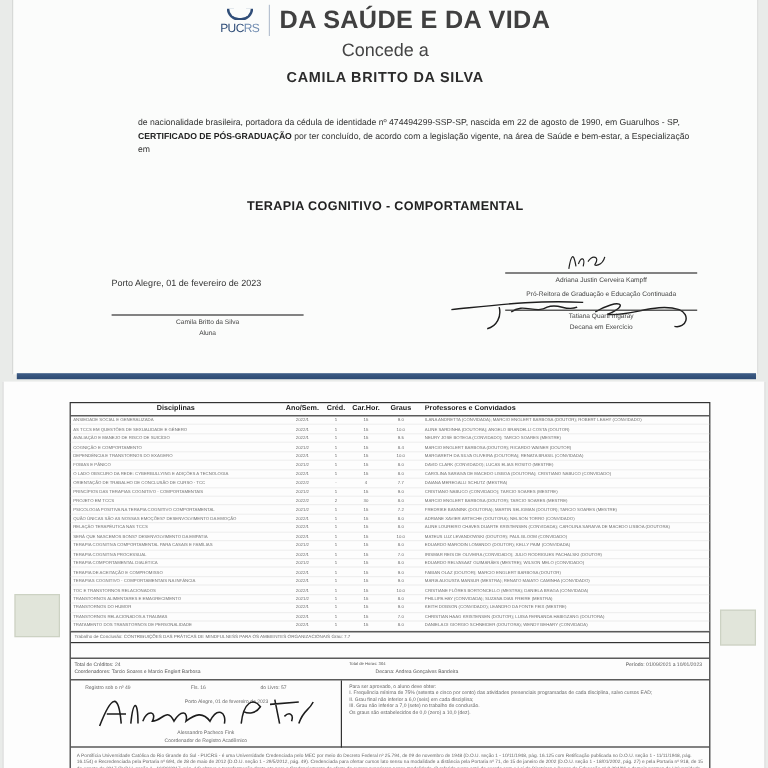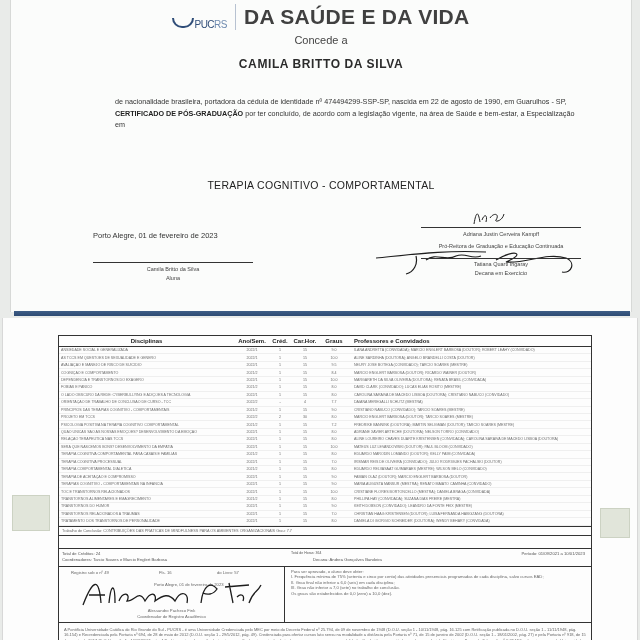--- a/index.html
+++ b/index.html
@@ -9,32 +9,32 @@
   
   .cert {
     position: absolute; left: 10px; top: 0; width: 622px; height: 312px;
     background: #fbfcfb; border-left: 1px solid #d7d9d7; border-right: 1px solid #d7d9d7;
   }
   .cert-bottom-bar {
     position: absolute; left: 14px; top: 311px; width: 616px; height: 5px;
     background: linear-gradient(to bottom, #3e5d86, #2d4a73);
   }
   .logo-row { position: absolute; left: 0; right: 0; top: 0; height: 30px; display: flex; justify-content: center; align-items: flex-end; }
-  .pucrs-block { display: flex; flex-direction: row; align-items: center; margin-right: 8px; }
+  .pucrs-block { display: flex; flex-direction: column; align-items: center; margin-right: 8px; }
   .crest { width: 22px; height: 10px; border: 2px solid #2f4d78; border-top: none; border-radius: 0 0 11px 11px; margin-bottom: 2px; }
   .pucrs { font-size: 10px; color: #2f4d78; letter-spacing: -0.5px; }
   .pucrs span.light { color: #6f8bb0; }
   .logo-sep { width: 1px; height: 26px; background: #b7c2d1; margin-right: 8px; }
   .school-name { font-size: 21px; color: #404040; font-weight: bold; letter-spacing: 0.3px; line-height: 22px; padding-bottom: 2px; }
 
-  .concede { position: absolute; top: 34px; left: 0; right: 0; text-align: center; font-size: 11px; color: #444; }
+  .concede { position: absolute; top: 34px; left: 0; right: 0; text-align: center; font-size: 15px; color: #444; }
   .student-name { position: absolute; top: 57px; left: 0; right: 0; text-align: center; font-size: 12px; font-weight: bold; letter-spacing: 0.6px; color: #2b2b2b; }
   .body-text { position: absolute; top: 96px; left: 104px; width: 460px; text-align: left; font-size: 7.2px; line-height: 11.5px; color: #333; }
   .body-text b { color: #222; }
-  .course { position: absolute; top: 179px; left: 0; right: 0; text-align: center; font-size: 10.5px; font-weight: normal; letter-spacing: 0.3px; color: #222; }
+  .course { position: absolute; top: 166px; left: 0; right: 0; text-align: center; font-size: 10.5px; font-weight: bold; letter-spacing: 0.3px; color: #222; }
 
   .place-date { position: absolute; top: 231px; left: 82px; font-size: 7.5px; color: #333; }
   .sig-line-left { position: absolute; top: 262px; left: 82px; width: 160px; border-top: 1px solid #333; }
   .sig-left-name { position: absolute; top: 265px; left: 82px; width: 160px; text-align: center; font-size: 5.5px; color: #444; line-height: 9px; }
 
   .sig-line-r1 { position: absolute; top: 227px; left: 410px; width: 160px; border-top: 1px solid #333; }
   .sig-r1-name { position: absolute; top: 222px; left: 400px; width: 180px; text-align: center; font-size: 5.5px; color: #444; line-height: 12px; }
   .sig-line-r2 { position: absolute; top: 258px; left: 410px; width: 160px; border-top: 1px solid #333; }
   .sig-r2-name { position: absolute; top: 260px; left: 400px; width: 180px; text-align: center; font-size: 5.5px; color: #444; line-height: 9px; }
   .signature-svg { position: absolute; }

